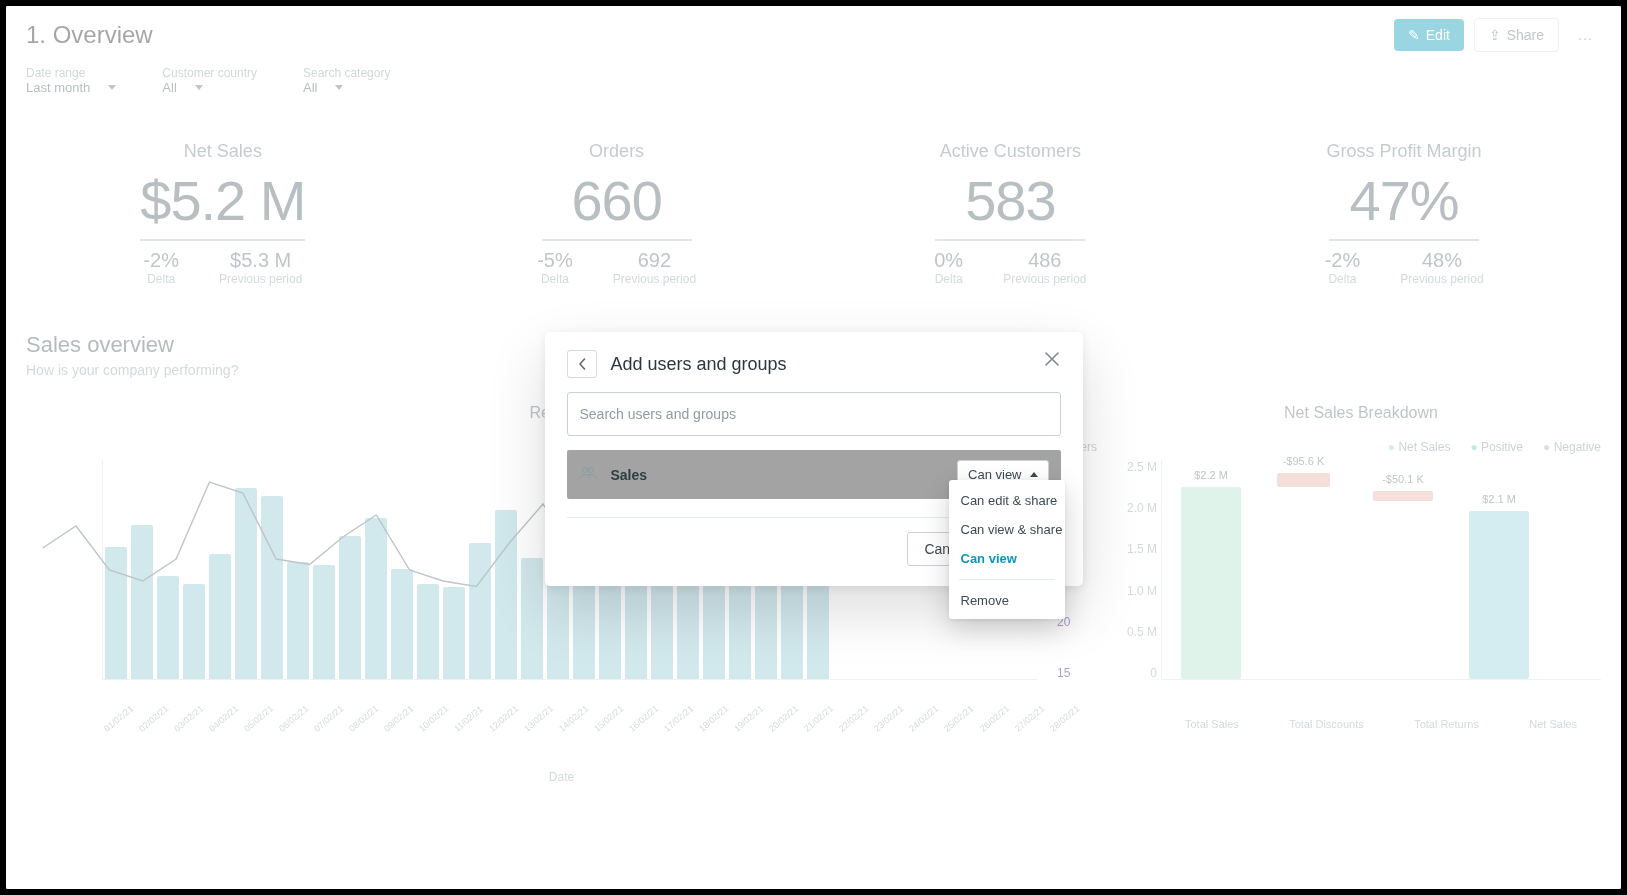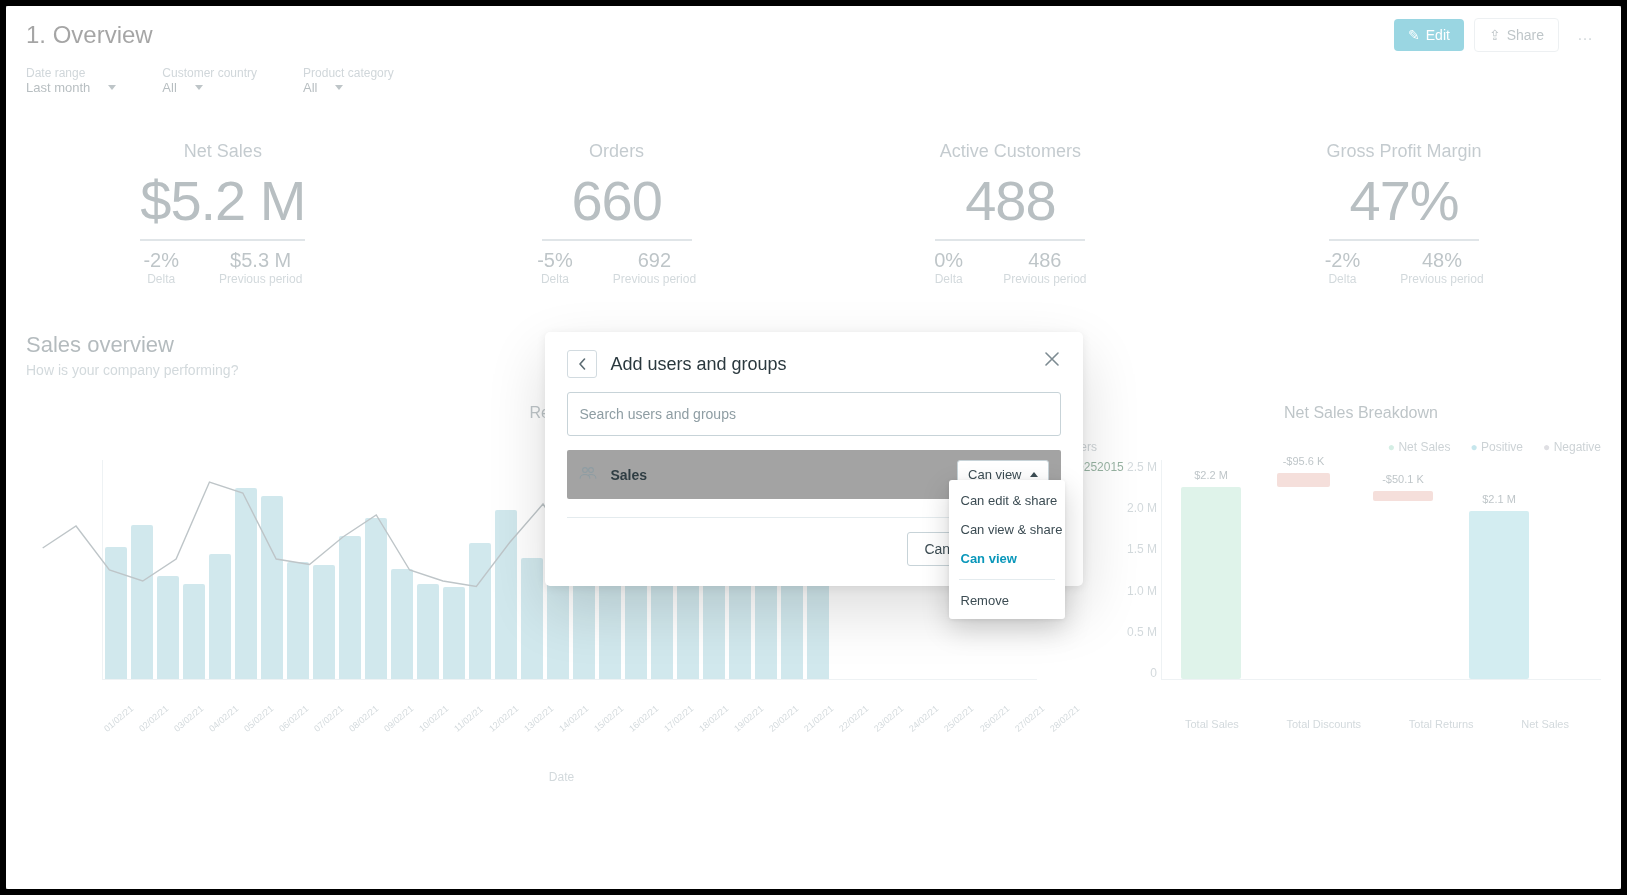--- a/index.html
+++ b/index.html
@@ -34,35 +34,35 @@
   .ctitle { text-align:center; font-size:16px; color:#6b7b82; margin-bottom:18px; }
   .legend { display:flex; gap:20px; justify-content:flex-end; font-size:12px; color:#8b99a0; margin-bottom:6px; }
   .legend span::before { content:"● "; }
   .legend .l1::before { color:#86c2d0; }
   .legend .l2::before { color:#6b7b82; }
   .legend .b1::before { color:#9fd9c3; }
   .legend .b2::before { color:#7ec6d4; }
   .legend .b3::before { color:#b7b7c0; }
   .revwrap { position:relative; height:270px; padding-left:76px; padding-right:60px; }
   .yax { position:absolute; left:0; top:0; height:220px; display:flex; flex-direction:column; justify-content:space-between; font-size:12px; color:#9aa9b0; text-align:right; width:70px; }
-  .yaxr { position:absolute; right:0; top:0; height:220px; display:flex; flex-direction:row; justify-content:space-between; font-size:12px; color:#14532d; width:40px; }
+  .yaxr { position:absolute; right:0; top:0; height:220px; display:flex; flex-direction:column; justify-content:space-between; font-size:12px; color:#4c1d95; width:40px; }
   .bars { position:relative; height:220px; border-left:1px solid #d9e2e6; border-bottom:1px solid #d9e2e6; display:flex; align-items:flex-end; gap:4px; padding:0 2px; }
   .bar { width:22px; background:#97cbd7; border-radius:2px 2px 0 0; }
   .xlabels { position:absolute; left:76px; right:60px; bottom:0; display:flex; justify-content:space-between; }
   .xlabels span { font-size:9px; color:#9aa9b0; transform:rotate(-40deg); transform-origin:top left; white-space:nowrap; position:relative; top:6px; }
   .xaxlbl { text-align:center; font-size:12px; color:#9aa9b0; margin-top:40px; }
   .break { position:relative; height:270px; padding-left:40px; }
   .bbars { position:relative; height:220px; border-left:1px solid #d9e2e6; border-bottom:1px solid #d9e2e6; display:flex; align-items:flex-end; gap:26px; padding:0 14px; }
   .bbarcol { display:flex; flex-direction:column; align-items:center; width:70px; }
   .bbar { width:60px; border-radius:2px; position:relative; }
   .bbar.pos { background:#b6e3cf; }
   .bbar.blue { background:#9cd6e0; }
   .bbar.neg { background:#e8b6ad; transform:translateY(-100%);} 
   .blbl { font-size:11px; color:#6b7b82; position:absolute; top:-18px; left:50%; transform:translateX(-50%); white-space:nowrap; }
-  .bxl { position:absolute; left:40px; right:8px; bottom:0; display:flex; justify-content:space-between; padding:0 24px; }
+  .bxl { position:absolute; left:40px; right:0; bottom:0; display:flex; justify-content:space-between; padding:0 24px; }
   .bxl span { font-size:11px; color:#9aa9b0; white-space:nowrap; }
   .byax { position:absolute; left:0; top:0; height:220px; display:flex; flex-direction:column; justify-content:space-between; font-size:12px; color:#9aa9b0; width:36px; text-align:right; }
   
   .overlay { position:absolute; inset:0; background:rgba(255,255,255,.56); }
   .modal { position:absolute; left:50%; top:326px; transform:translateX(-50%); width:538px; background:#fff; border-radius:5px; box-shadow:0 24px 60px rgba(0,0,0,.14),0 2px 10px rgba(0,0,0,.08); padding:18px 22px 20px; }
   .mhdr { display:flex; align-items:center; gap:14px; position:relative; }
   .back { width:30px; height:28px; border:1px solid #d2dbe0; border-radius:3px; display:flex; align-items:center; justify-content:center; color:#5b6b72; cursor:pointer; }
   .mtitle { font-size:18px; color:#2a383e; }
   .mclose { position:absolute; right:-2px; top:-2px; width:22px; height:22px; display:flex; align-items:center; justify-content:center; color:#7d8b92; cursor:pointer; font-size:16px; }
   .msearch { margin-top:14px; }
@@ -119,21 +119,21 @@
           </div>
       </div>
       <div class="filter">
         <div class="lbl">Customer country</div>
         <div class="val">
             <span>All</span>
             <span class="chev down"></span>
           </div>
       </div>
       <div class="filter">
-        <div class="lbl">Product category</div>
+        <div class="lbl">Search category</div>
         <div class="val">
             <span>All</span>
             <span class="chev down"></span>
           </div>
       </div>
     </div>
 
     <div class="kpis">
       <div class="kpi">
         <div class="name">Net Sales</div>
@@ -158,21 +158,21 @@
               <div class="s">Delta</div>
             </div>
           <div>
               <div class="v">692</div>
               <div class="s">Previous period</div>
             </div>
         </div>
       </div>
       <div class="kpi">
         <div class="name">Active Customers</div>
-        <div class="big">488</div>
+        <div class="big">583</div>
         <div class="row2">
           <div>
               <div class="v">0%</div>
               <div class="s">Delta</div>
             </div>
           <div>
               <div class="v">486</div>
               <div class="s">Previous period</div>
             </div>
         </div>

